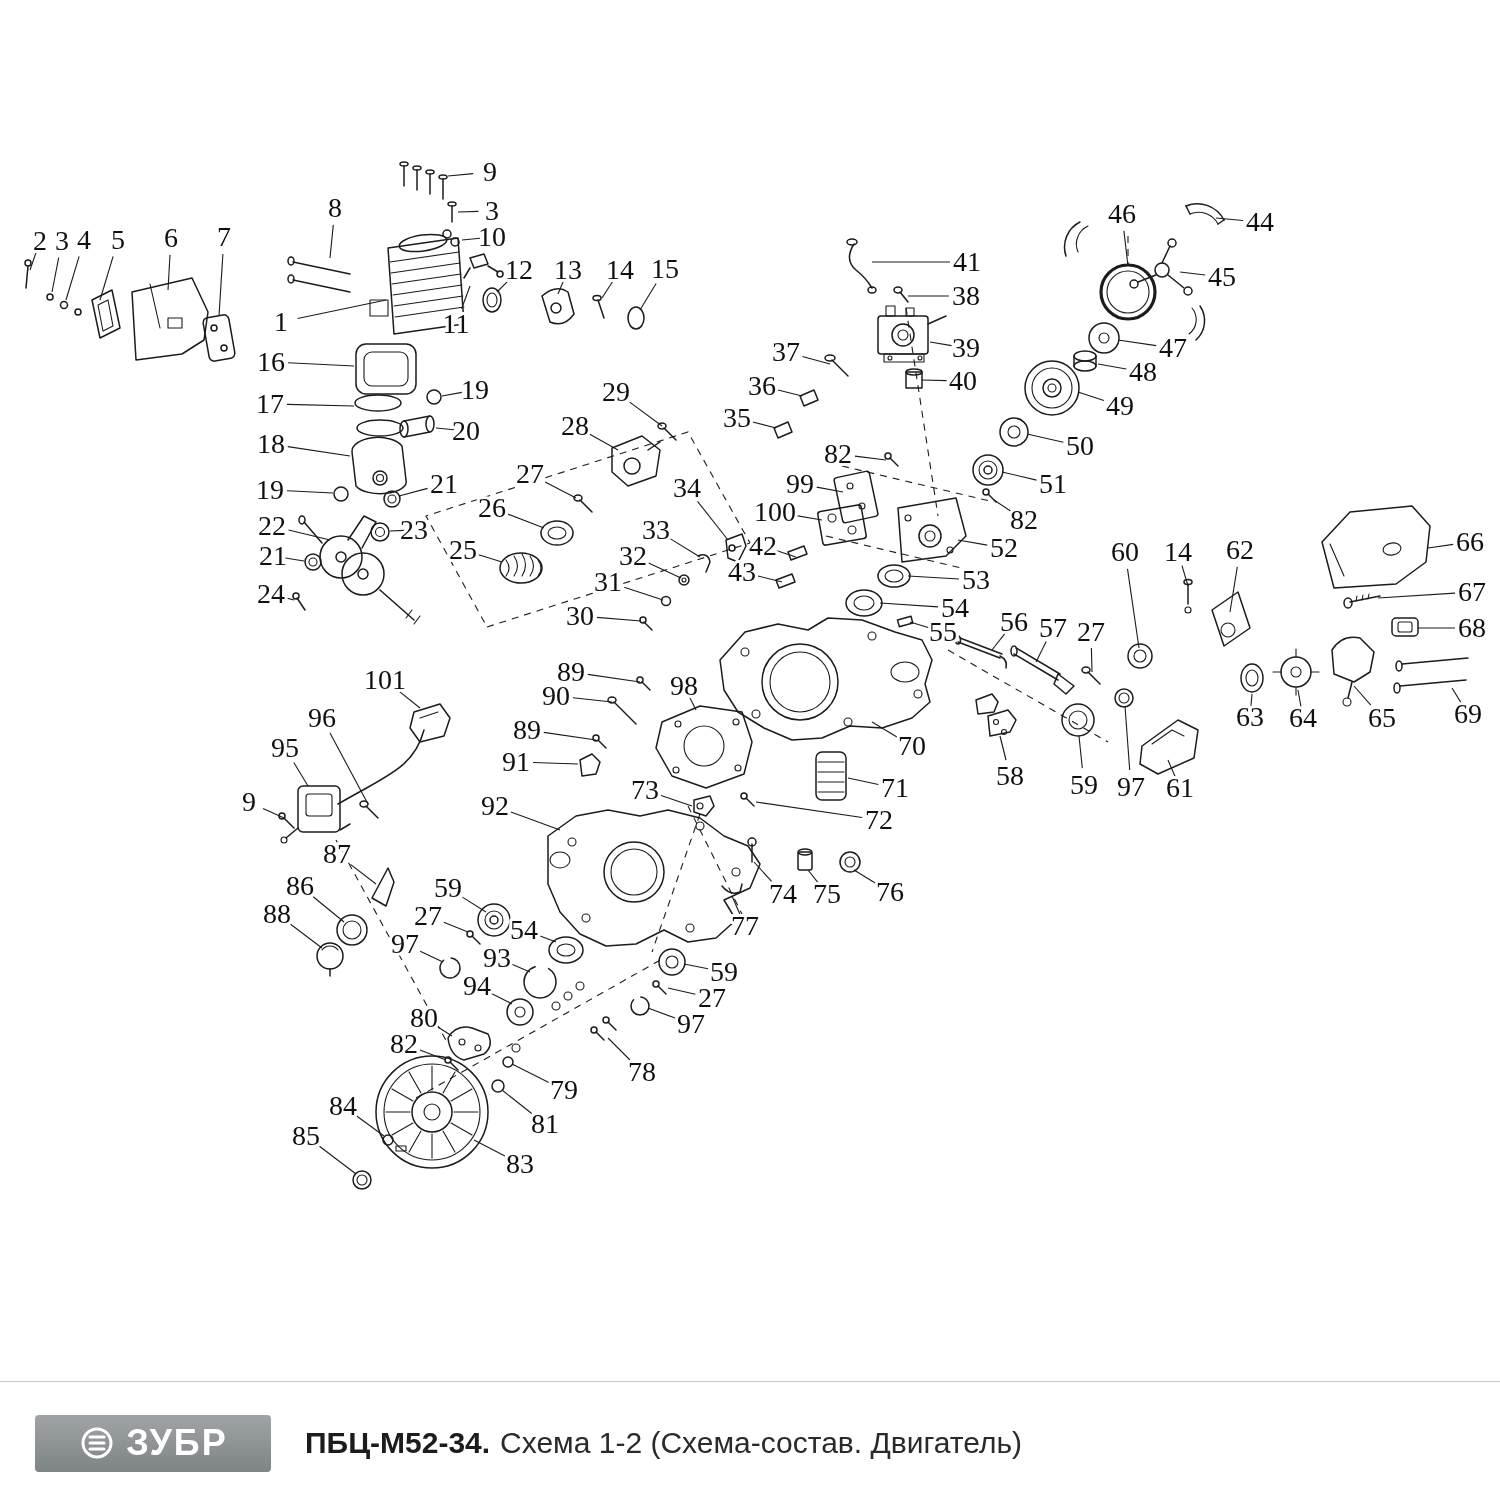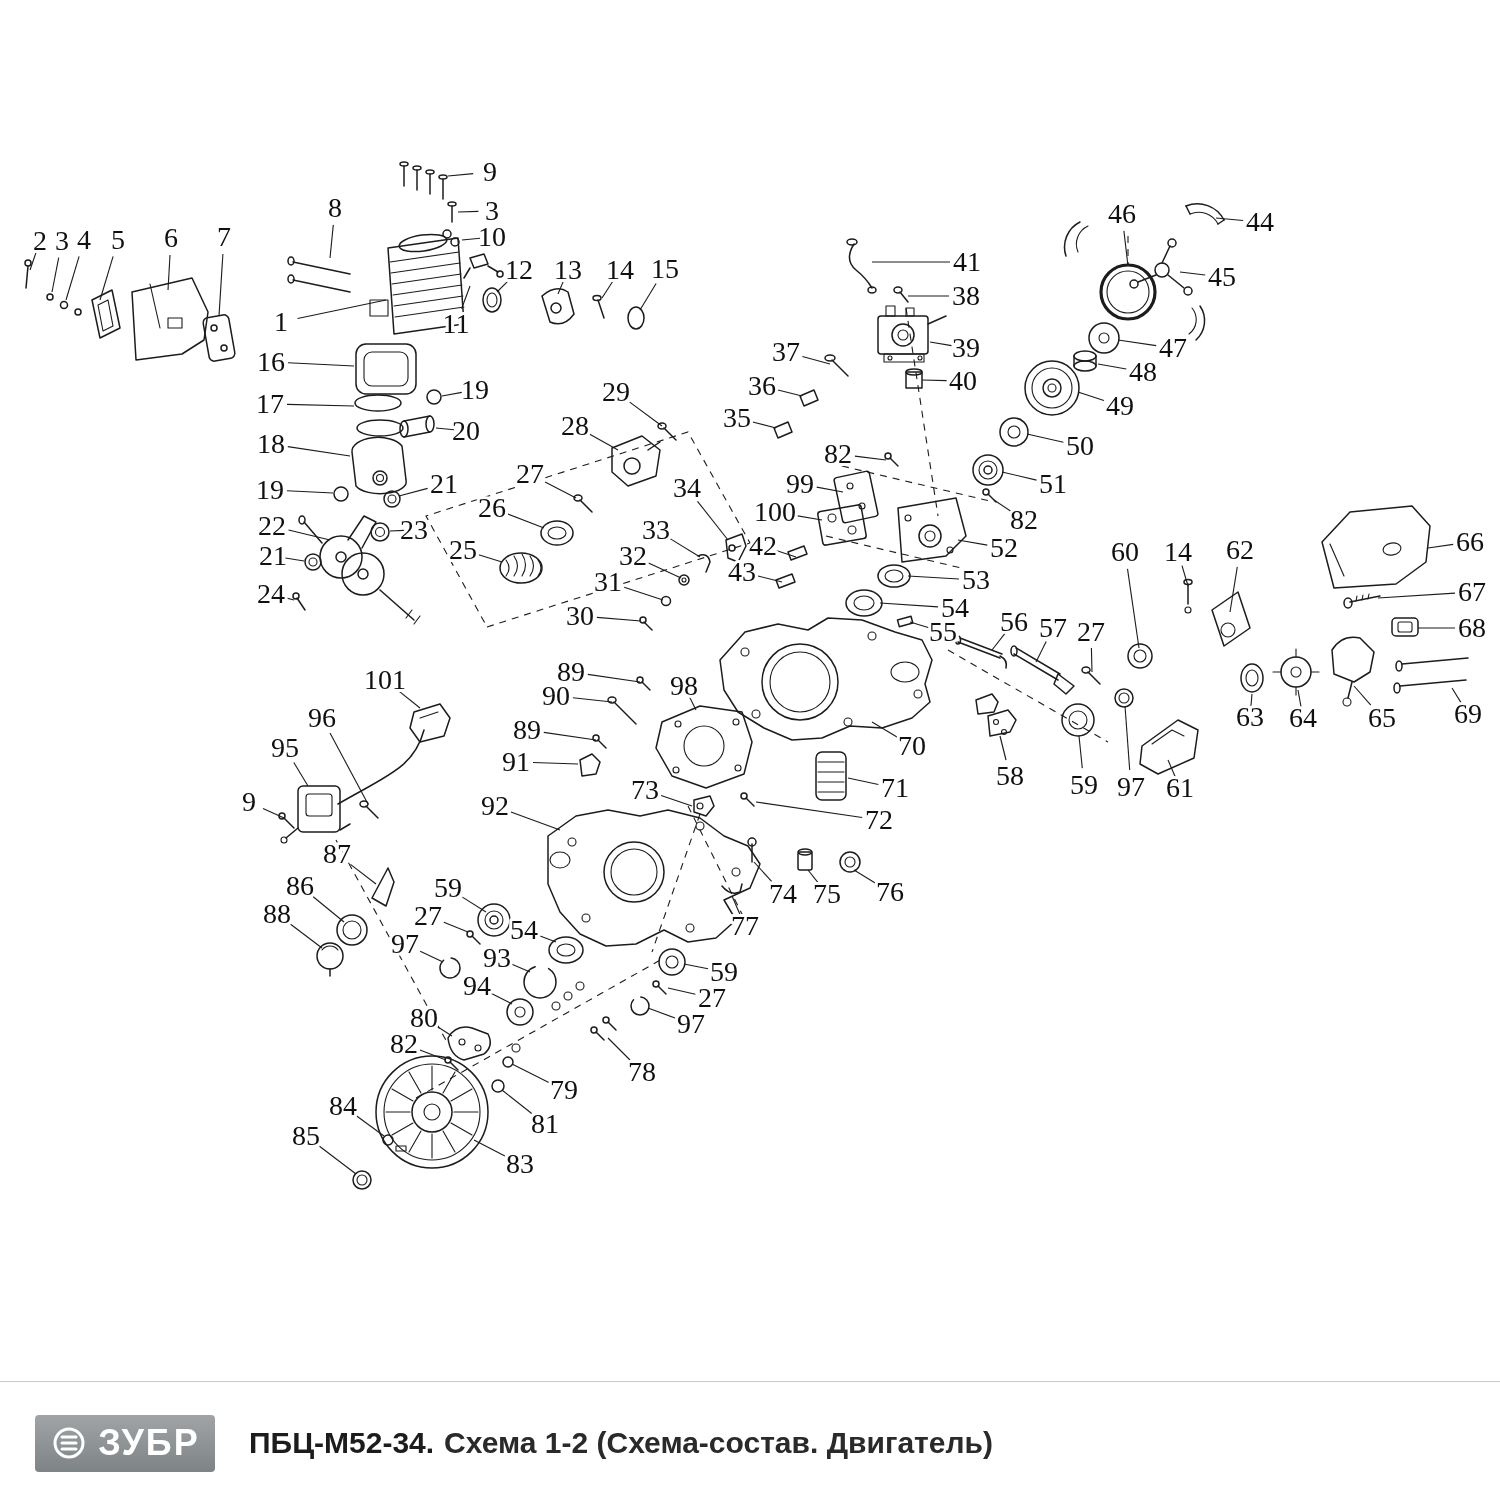--- a/index.html
+++ b/index.html
@@ -9,26 +9,26 @@
   .diagram-wrap{position:absolute;left:0;top:0;width:1500px;height:1380px;}
   svg .sketch{stroke:#1c1c1c;fill:none;stroke-width:1.5;stroke-linecap:round;stroke-linejoin:round;}
   svg .thin{stroke-width:1.1;}
   svg .thick{stroke-width:3.2;}
   svg .dashed{stroke:#1c1c1c;fill:none;stroke-width:1.1;stroke-dasharray:7 6;}
   #leaders line{stroke:#1c1c1c;stroke-width:1.1;}
   #labels text{font-family:"Liberation Serif",serif;font-size:28px;fill:#101010;text-anchor:middle;
                paint-order:stroke;stroke:#ffffff;stroke-width:6px;stroke-linejoin:round;}
   .separator{position:absolute;left:0;top:1381px;width:1500px;height:1px;background:#c9c9c9;}
   .footer{position:absolute;left:35px;top:1412px;right:35px;height:62px;display:flex;align-items:center;}
-  .logo{width:180px;height:57px;background:linear-gradient(180deg,#a0a4a7,#7e8386);
+  .logo{width:236px;height:57px;background:linear-gradient(180deg,#a0a4a7,#7e8386);
         border-radius:4px;display:flex;align-items:center;justify-content:center;gap:10px;flex:0 0 auto;}
   .logo-text{color:#ffffff;font-weight:bold;font-size:36px;letter-spacing:2px;line-height:1;}
   .doc-title{margin-left:34px;font-size:30px;color:#1c1c1c;white-space:nowrap;}
   .model{font-weight:bold;}
-  .subtitle{margin-left:10px;font-weight:700;color:#2a2a2a;}
+  .subtitle{margin-left:10px;font-weight:400;color:#2a2a2a;}
 </style>
 </head>
 <body>
 
 <div class="page">
 
   <div class="diagram-wrap">
     <svg width="1500" height="1380" viewBox="0 0 1500 1380" xmlns="http://www.w3.org/2000/svg">
 
       <g class="dashed">

